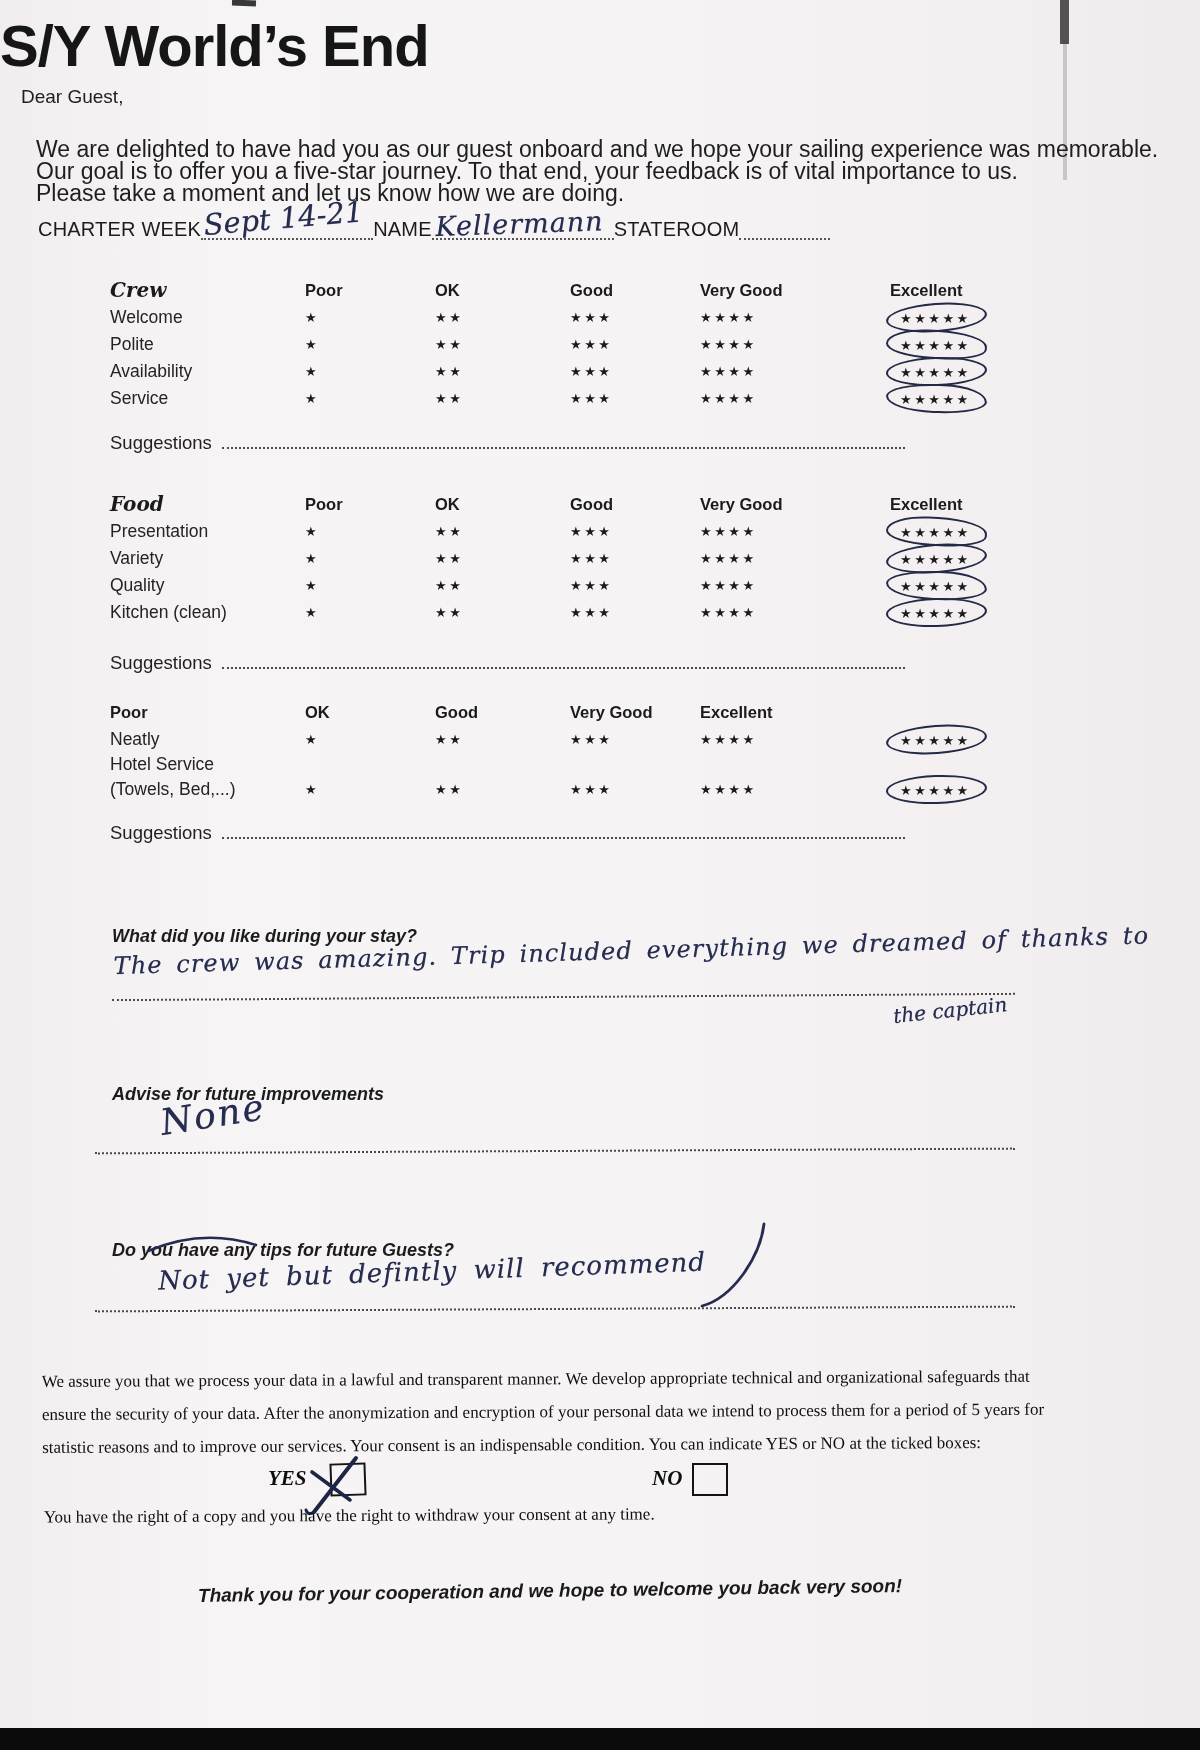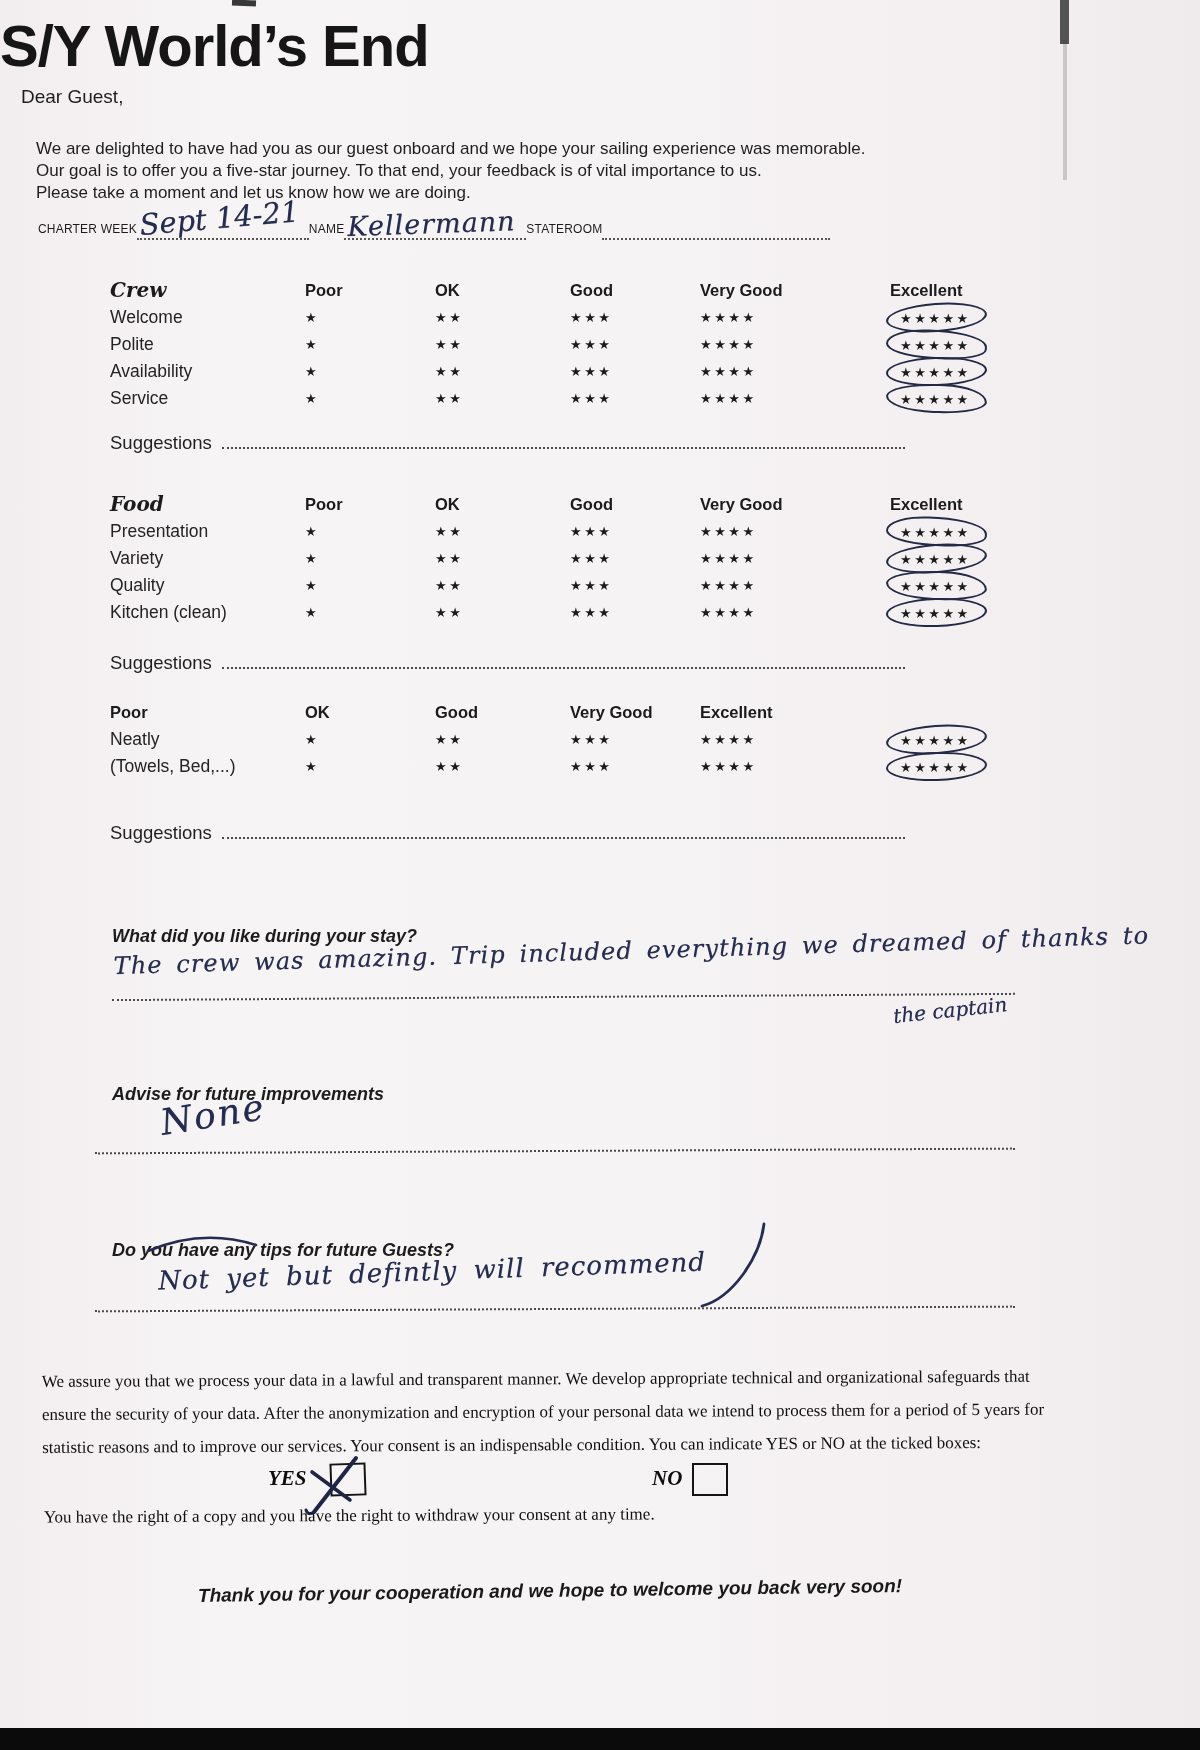--- a/index.html
+++ b/index.html
@@ -10,23 +10,23 @@
   }
   .abs{position:absolute;}
   
   .mark-topleft{left:232px;top:0;width:24px;height:6px;background:#161616;transform:rotate(2deg);opacity:.85;}
   .streak-a{left:1060px;top:0;width:9px;height:44px;background:#2c2c2c;opacity:.8;}
   .streak-b{left:1063px;top:40px;width:4px;height:140px;background:#3a3a3a;opacity:.22;}
   .bottom-bar{left:0;top:1728px;width:1200px;height:22px;background:#0b0b0b;}
   
   .title{left:0;top:12px;width:1056px;text-align:left;font-size:58px;font-weight:600;color:#161616;letter-spacing:-1px;}
   .greeting{left:21px;top:86px;font-size:19px;color:#1e1e1e;}
-  .intro{left:36px;top:138px;font-size:17px;line-height:22px;color:#1e1e1e;}
+  .intro{left:36px;top:138px;font-size:23px;line-height:22px;color:#1e1e1e;}
   .charter-row{left:38px;top:216px;width:792px;display:flex;align-items:flex-end;}
-  .flabel{font-size:12px;color:#1c1c1c;letter-spacing:.2px;white-space:nowrap;line-height:22px;}
+  .flabel{font-size:20px;color:#1c1c1c;letter-spacing:.2px;white-space:nowrap;line-height:22px;}
   .dseg{position:relative;border-bottom:2px dotted #555;height:22px;}
   .dseg .ink{position:absolute;left:4px;bottom:-4px;white-space:nowrap;}
   
   .grid-row{position:relative;display:grid;grid-template-columns:195px 130px 135px 130px 190px 120px;height:27px;align-items:center;left:110px;width:900px;}
   .grid-row.head{height:28px;}
   .grid-row.sub{height:23px;}
   .sec-head{font-family:"DejaVu Serif",serif;font-style:italic;font-weight:700;font-size:20px;color:#1b1b1b;}
   .col-head{font-weight:700;font-size:16.5px;color:#1b1b1b;}
   .row-label{font-size:17.5px;color:#242424;}
   .st{font-size:13px;letter-spacing:2.5px;color:#1b1b1b;white-space:nowrap;}
@@ -194,20 +194,28 @@
       <div class="col-head">Excellent</div>
     </div>
     <div class="grid-row">
       <div class="row-label">Neatly</div>
       <div class="st">★</div>
       <div class="st">★★</div>
       <div class="st">★★★</div>
       <div class="st">★★★★</div>
       <div class="exc-cell"><span class="circled cr1"><span class="st">★★★★★</span></span></div>
     </div>
+    <div class="grid-row sub">
+      <div class="row-label">Hotel Service</div>
+      <div></div>
+        <div></div>
+        <div></div>
+        <div></div>
+        <div></div>
+    </div>
     <div class="grid-row">
       <div class="row-label">(Towels, Bed,...)</div>
       <div class="st">★</div>
       <div class="st">★★</div>
       <div class="st">★★★</div>
       <div class="st">★★★★</div>
       <div class="exc-cell"><span class="circled cr3"><span class="st">★★★★★</span></span></div>
     </div>
   </div>
 

